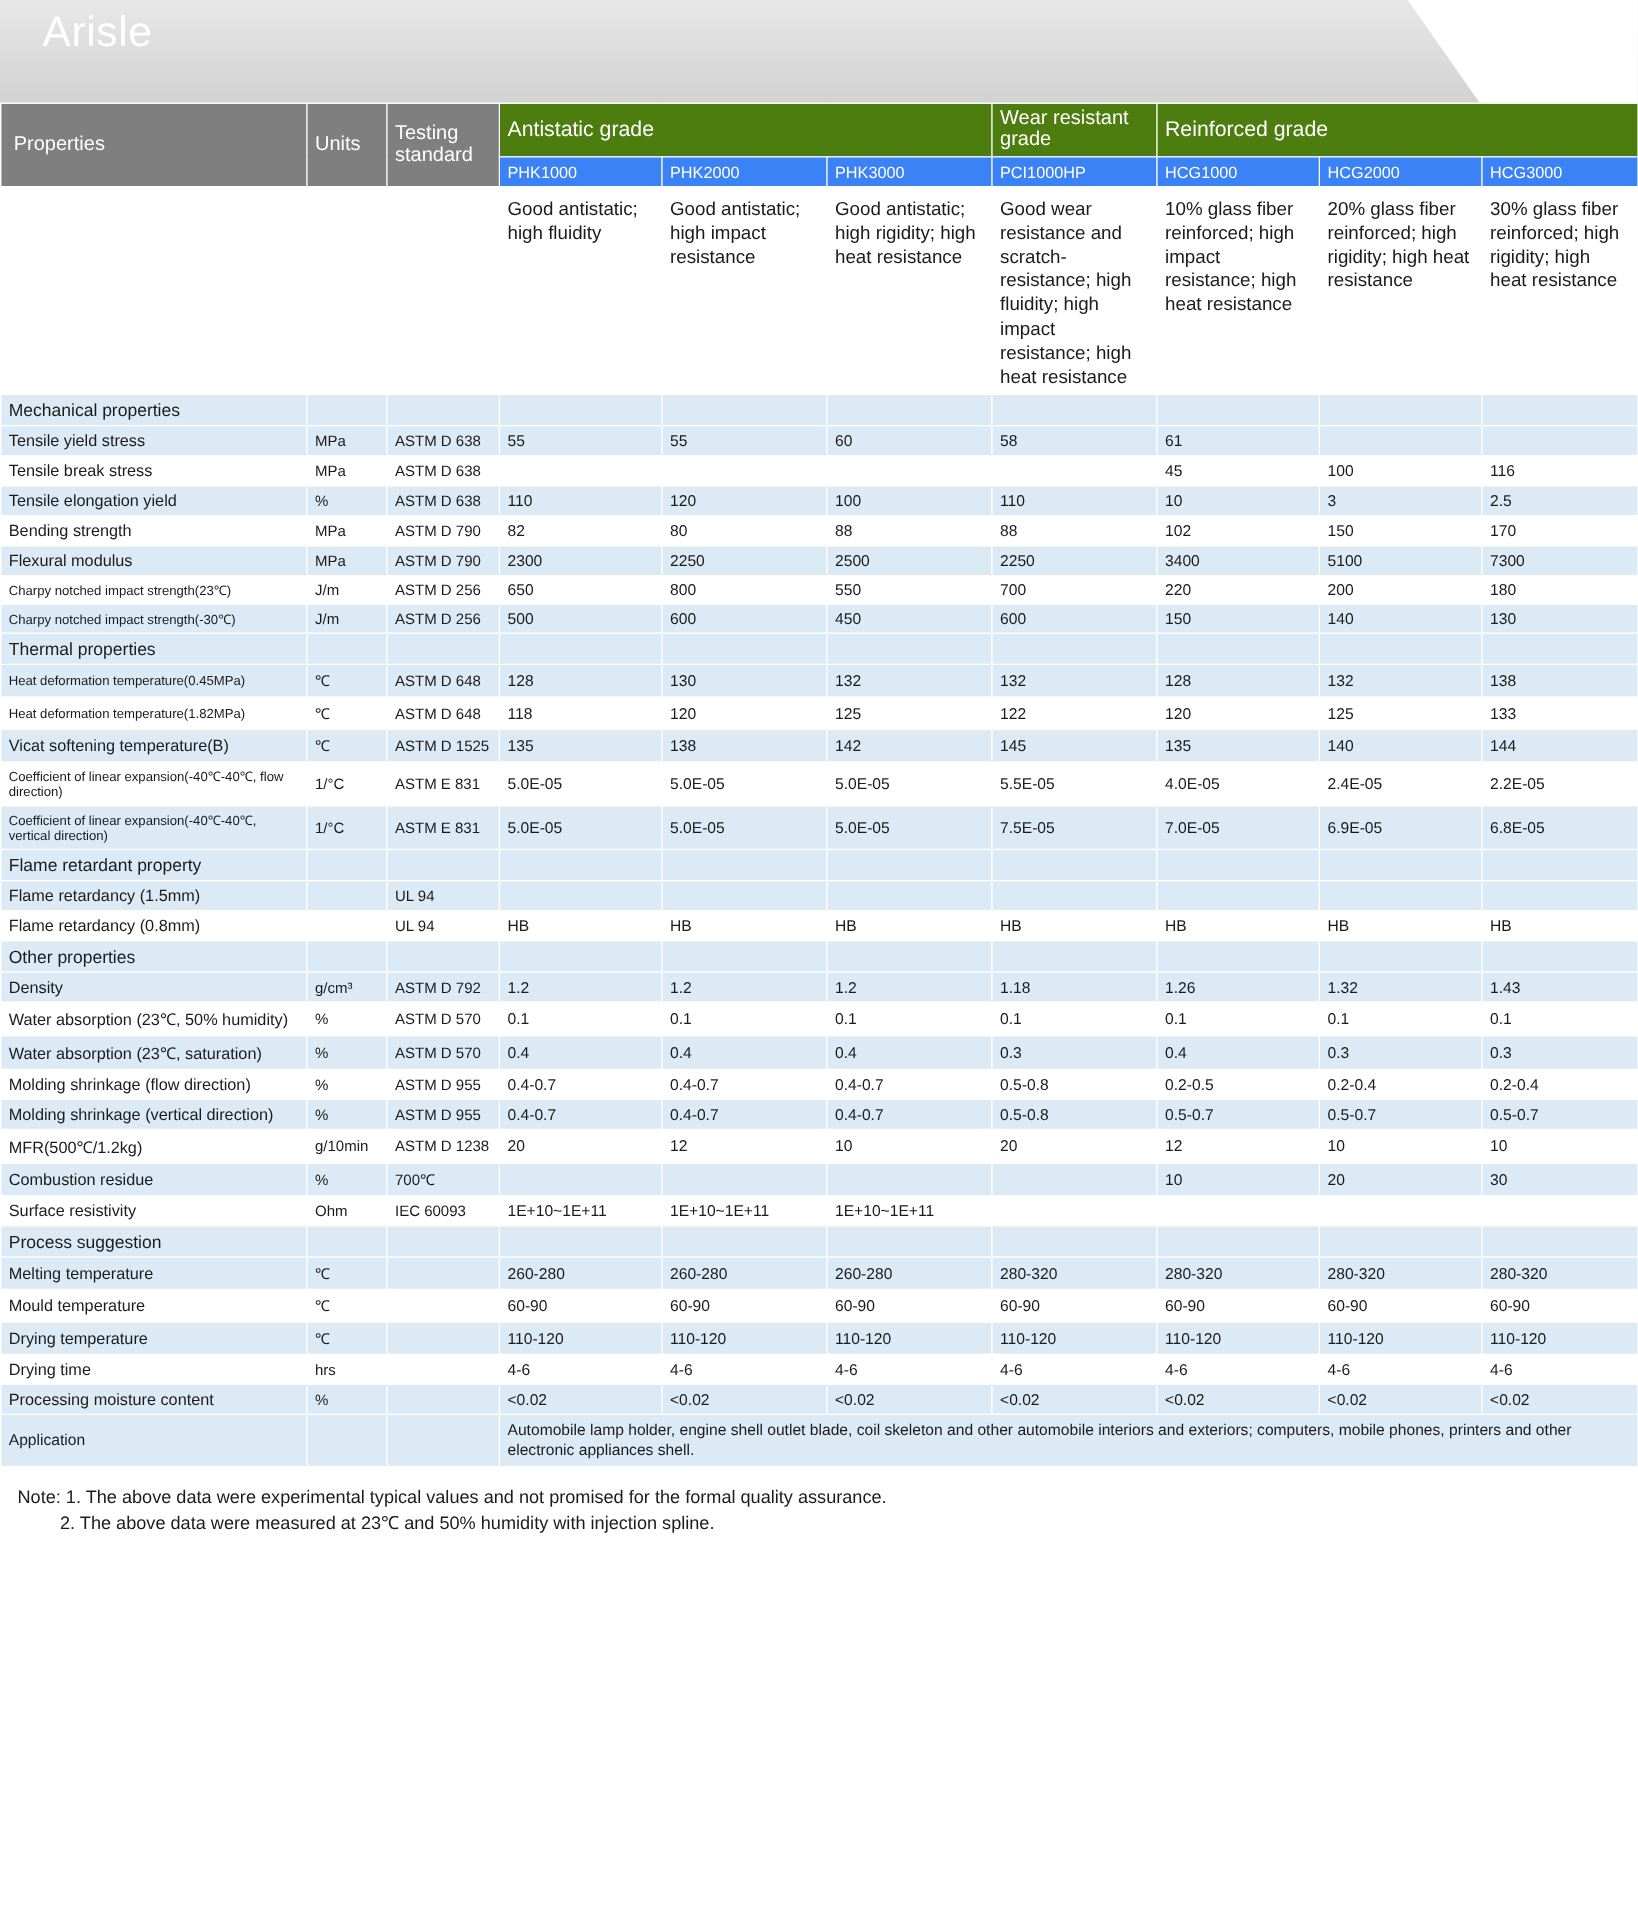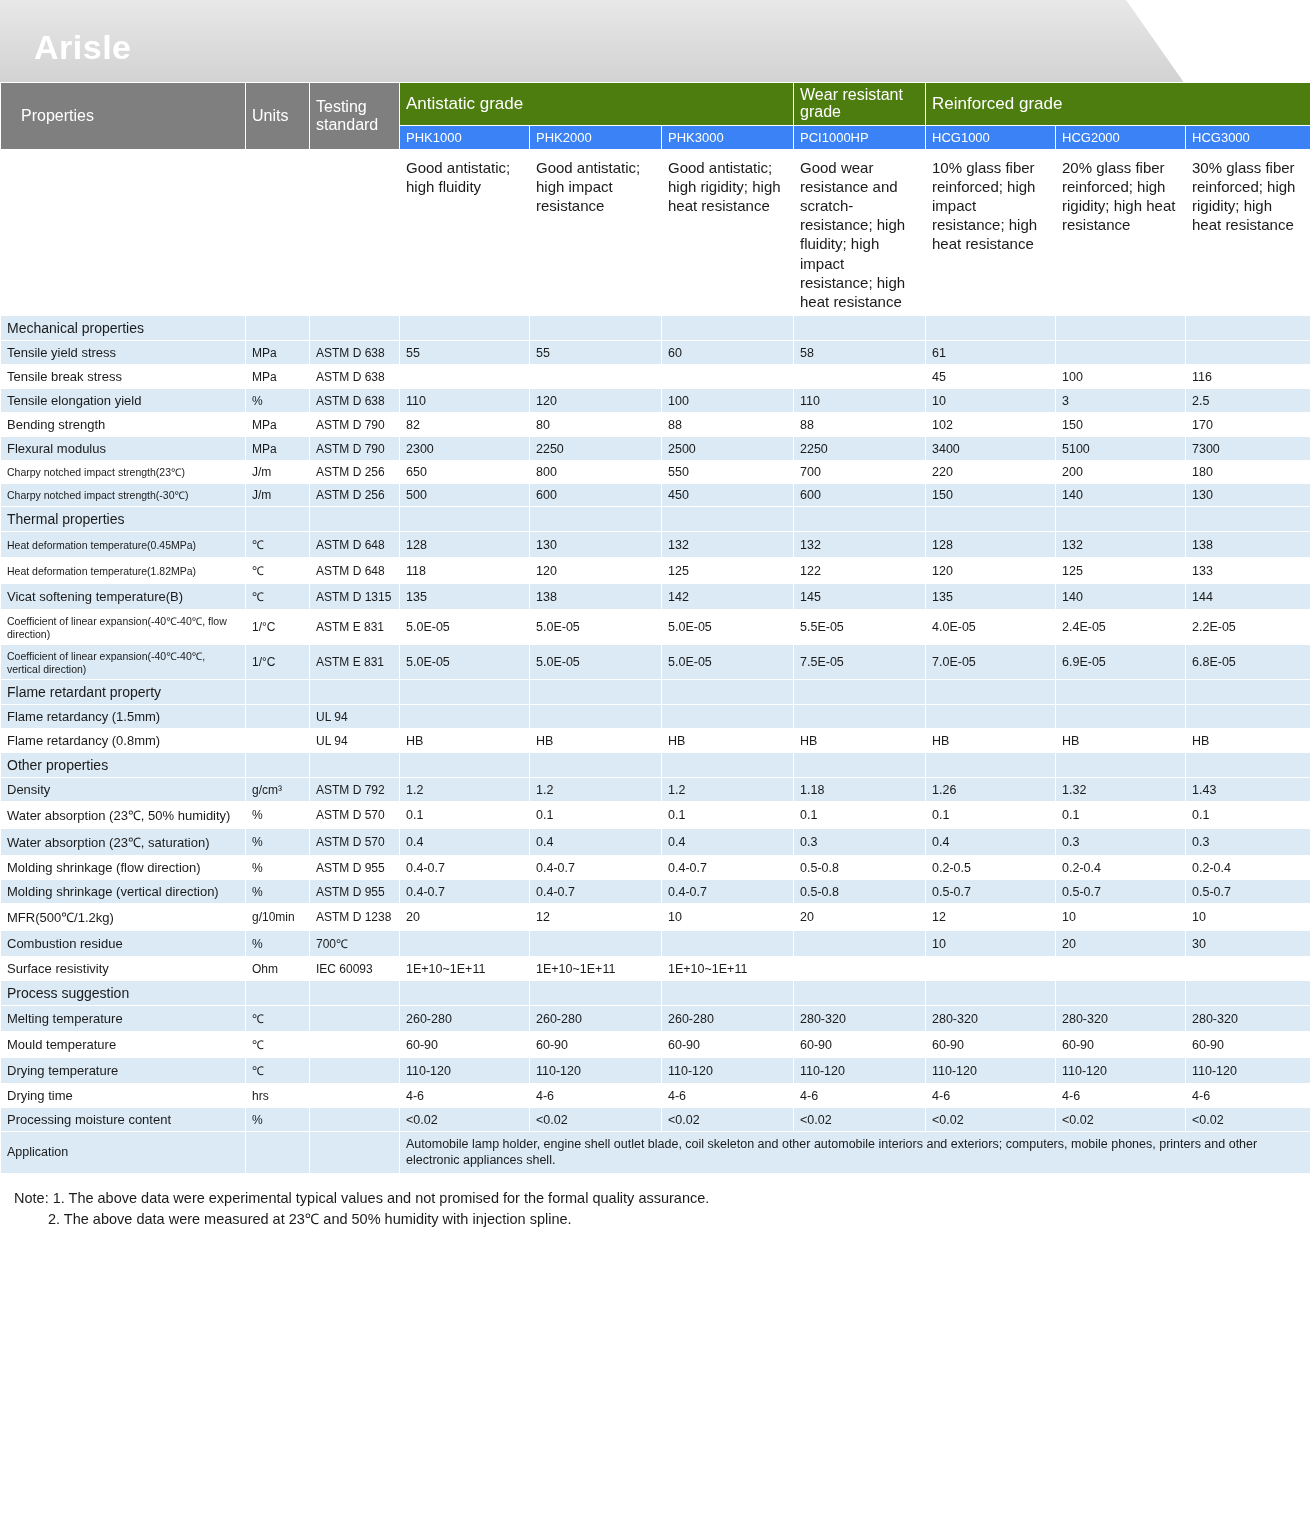--- a/index.html
+++ b/index.html
@@ -24,23 +24,23 @@
   .banner::after {
     content: "";
     position: absolute;
     right: -30px; top: -70px;
     width: 180px; height: 180px;
     background: #ffffff;
     transform: rotate(-35deg);
   }
   .brand {
     position: absolute;
-    left: 34px; top: 28px;
+    left: 34px; top: 7px;
     font-size: 34px;
-    font-weight: bold;
+    font-weight: normal;
     color: #ffffff;
     letter-spacing: 0.5px;
   }
   
   .doc-title {
     margin: 46px 0 12px 2px;
     font-size: 40px;
     font-weight: normal;
     color: #1b1b1b;
     letter-spacing: 0.5px;
@@ -62,21 +62,21 @@
   }
   
   .hdr-dark {
     background: #7f7f7f;
     color: #ffffff;
     font-weight: bold;
     font-size: 16px;
     text-align: center;
     vertical-align: middle;
   }
-  .hdr-dark.left { text-align: left; padding-left: 20px; }
+  .hdr-dark.left { text-align: left; padding-left: 10px; }
   .hdr-grp {
     background: #4d7c0f;
     color: #ffffff;
     font-weight: bold;
     font-size: 17px;
     text-align: center;
   }
   .hdr-grp.small { font-size: 16px; line-height: 1.05; }
   .hdr-code {
     background: #3b82f6;
@@ -304,21 +304,21 @@
           <td class="val">120</td>
           <td class="val">125</td>
           <td class="val">122</td>
           <td class="val">120</td>
           <td class="val">125</td>
           <td class="val">133</td>
         </tr>
         <tr class="alt">
           <td class="prop">Vicat softening temperature(B)</td>
           <td class="unit">℃</td>
-          <td class="std">ASTM D 1315</td>
+          <td class="std">ASTM D 1525</td>
           <td class="val">135</td>
           <td class="val">138</td>
           <td class="val">142</td>
           <td class="val">145</td>
           <td class="val">135</td>
           <td class="val">140</td>
           <td class="val">144</td>
         </tr>
         <tr class="plain">
           <td class="prop tiny">Coefficient of linear expansion(-40℃-40℃, flow direction)</td>

